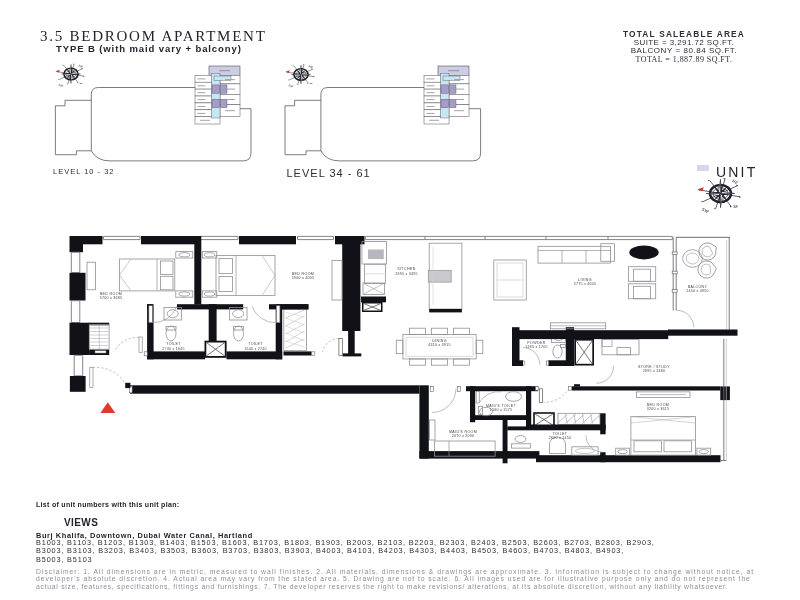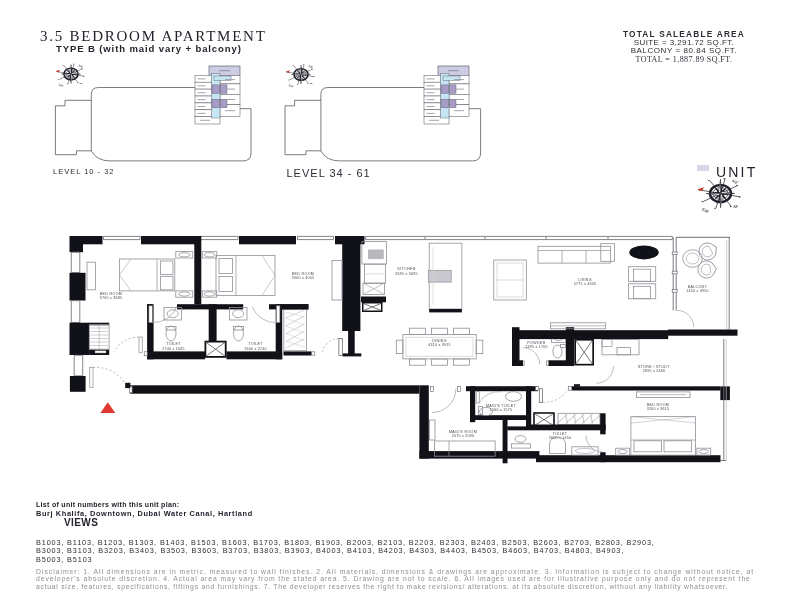--- a/index.html
+++ b/index.html
@@ -539,15 +539,15 @@
 </div>
 
 <div class="abs" style="left:53px;top:167px;font-size:7.5px;letter-spacing:1.0px;color:#2c2c36;">LEVEL 10 - 32</div>
 <div class="abs" style="left:286.5px;top:167px;font-size:11px;letter-spacing:1.0px;color:#2c2c36;">LEVEL 34 - 61</div>
 
 <div class="abs" style="left:697px;top:164.5px;width:11.5px;height:6.5px;background:#d7d7e9;"></div>
 <div class="abs" style="left:716px;top:163.5px;font-size:14px;letter-spacing:2.2px;color:#23232e;">UNIT</div>
 
 <div class="abs" style="left:36px;top:500.5px;font-size:7px;font-weight:bold;letter-spacing:0.3px;color:#23232e;">List of unit numbers with this unit plan:</div>
 <div class="abs" style="left:36px;top:516.5px;font-size:10px;font-weight:bold;letter-spacing:0.4px;color:#23232e;margin-left:28px;">VIEWS</div>
-<div class="abs" style="left:36px;top:509px;font-size:7.4px;font-weight:bold;letter-spacing:0.6px;color:#23232e;">Burj Khalifa, Downtown, Dubai Water Canal, Hartland</div>
+<div class="abs" style="left:36px;top:531px;font-size:7.4px;font-weight:bold;letter-spacing:0.6px;color:#23232e;">Burj Khalifa, Downtown, Dubai Water Canal, Hartland</div>
 <div class="abs" style="left:36px;top:538.5px;font-size:7.3px;letter-spacing:0.85px;color:#2c2c36;line-height:8.7px;white-space:nowrap;">B1003, B1103, B1203, B1303, B1403, B1503, B1603, B1703, B1803, B1903, B2003, B2103, B2203, B2303, B2403, B2503, B2603, B2703, B2803, B2903,<br>B3003, B3103, B3203, B3403, B3503, B3603, B3703, B3803, B3903, B4003, B4103, B4203, B4303, B4403, B4503, B4603, B4703, B4803, B4903,<br>B5003, B5103</div>
 <div class="abs" style="left:36px;top:567.5px;font-size:6.8px;color:#8e8e96;line-height:7.9px;white-space:nowrap;"><span style="letter-spacing:0.98px;">Disclaimer: 1. All dimensions are in metric, measured to wall finishes. 2. All materials, dimensions &amp; drawings are approximate. 3. Information is subject to change without notice, at</span><br><span style="letter-spacing:0.92px;">developer's absolute discretion. 4. Actual area may vary from the stated area. 5. Drawing are not to scale. 6. All images used are for illustrative purpose only and do not represent the</span><br><span style="letter-spacing:0.73px;">actual size, features, specifications, fittings and furnishings. 7. The developer reserves the right to make revisions/ alterations, at its absolute discretion, without any liability whatsoever.</span></div>
 
 </body></html>

